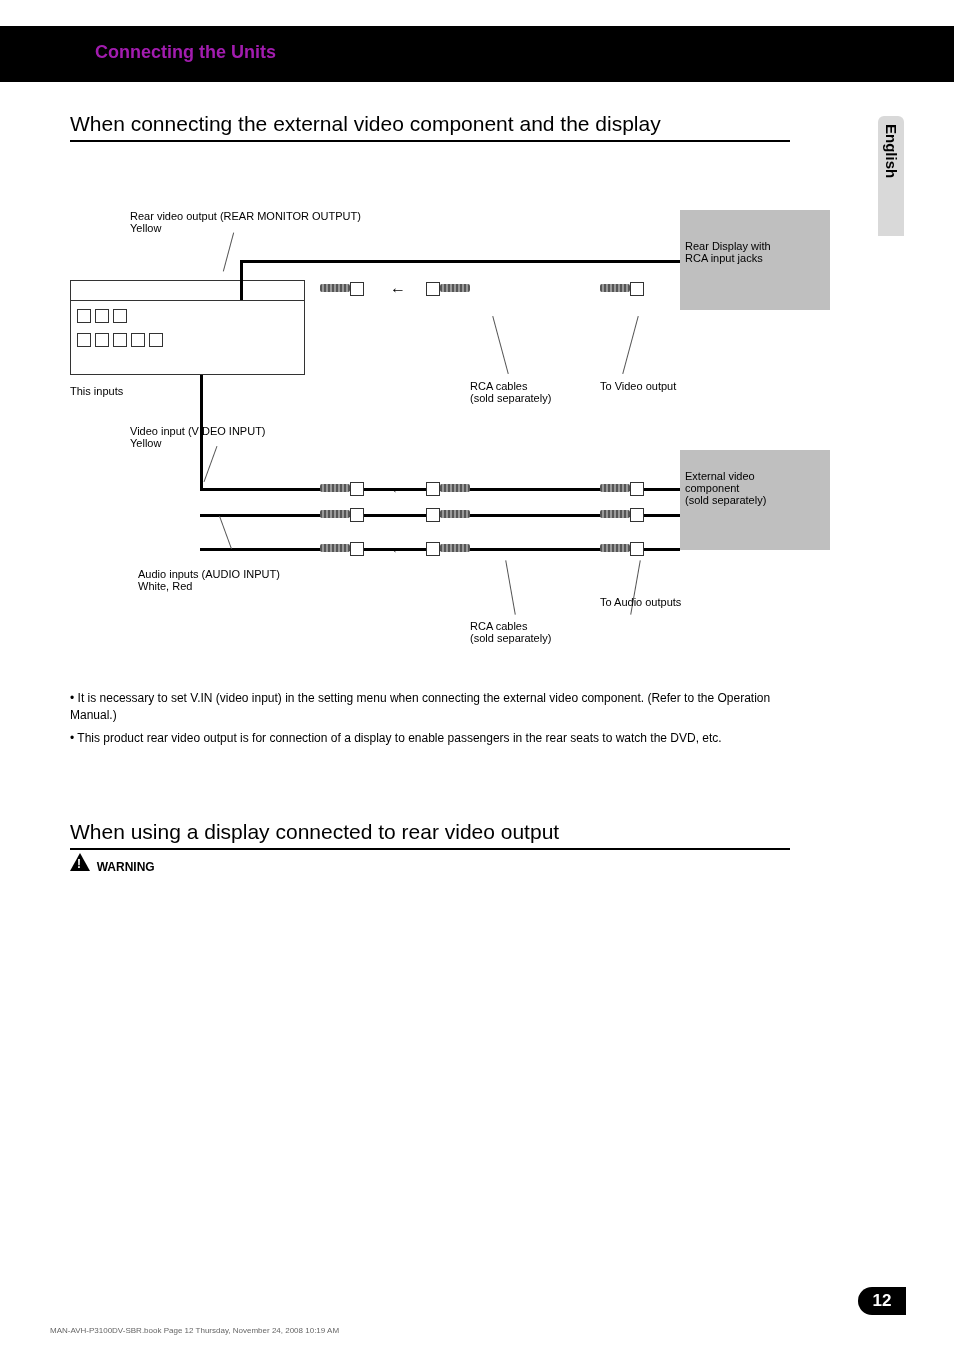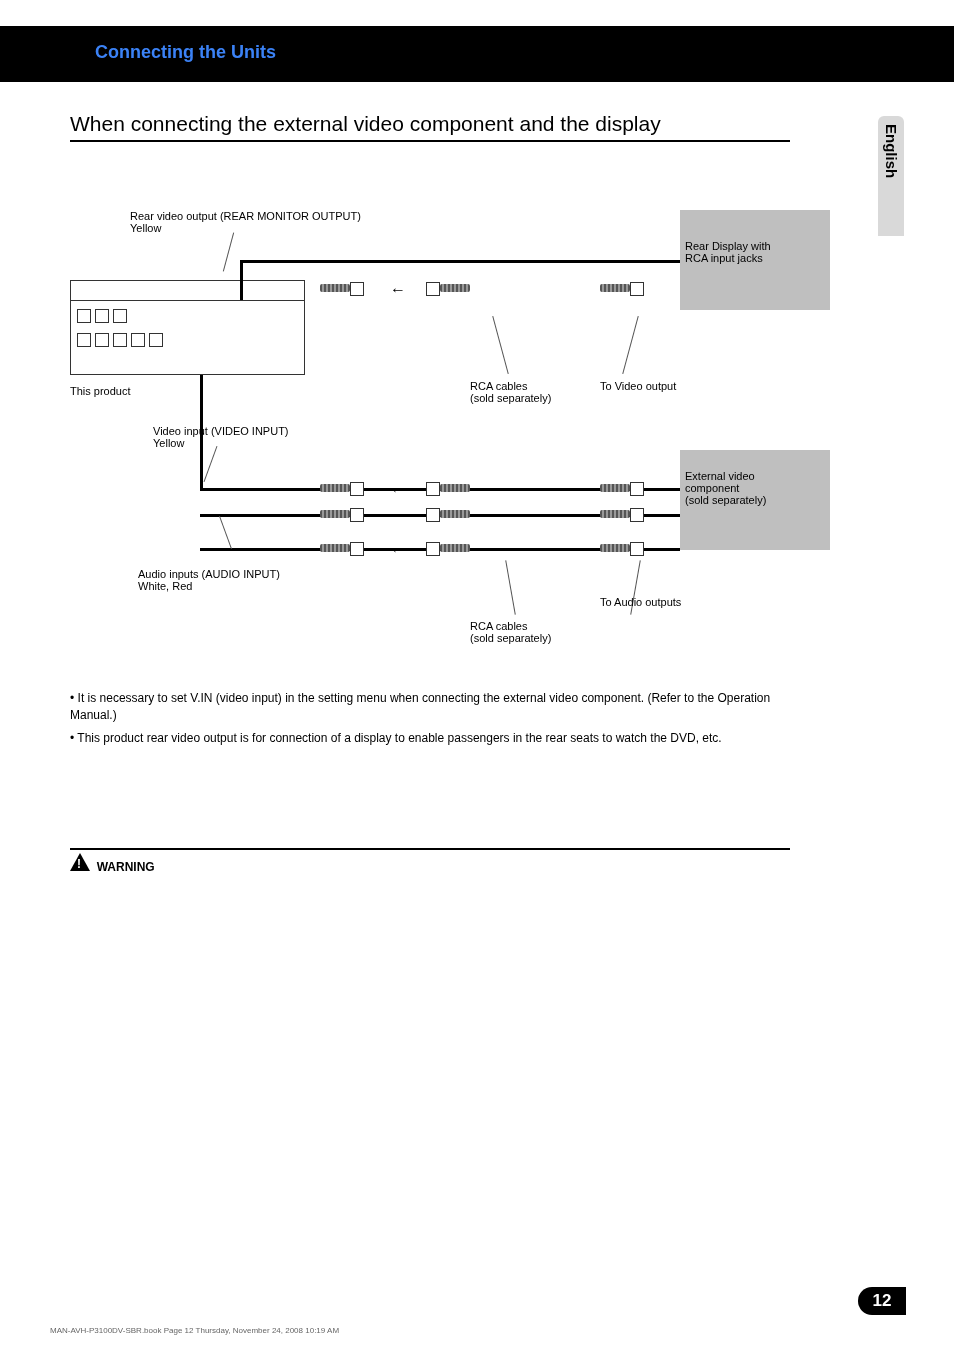--- a/index.html
+++ b/index.html
@@ -35,41 +35,41 @@
   .conn-row { position:absolute; height:14px; }
   .conn-row .seg { position:absolute; }
   .diag-callout-line { position:absolute; width:1px; background:#555; }
 </style>
 </head>
 <body>
 
 <div class="page">
 
   <div class="top-black"></div>
-  <div class="label" style="left:95px; top:42px; color:#3b82f6; font-size:18px; font-weight:bold;">Connecting the Units</div>
+  <div class="label" style="left:95px; top:42px; color:#a21caf; font-size:18px; font-weight:bold;">Connecting the Units</div>
 
   <div class="lang-tab lang-rounded">
     <span class="lang-text">English</span>
   </div>
 
   <div class="section-heading" style="top:112px;">When connecting the external video component and the display</div>
   <div class="underline" style="top:140px;"></div>
 
   <div class="diagram-area">
 
     <div class="unit-top-rail"></div>
     <div class="unit-back">
       <div class="port-row">
         <span class="mini-port"></span><span class="mini-port"></span><span class="mini-port"></span>
       </div>
       <div class="port-row" style="top:30px;">
         <span class="mini-port"></span><span class="mini-port"></span><span class="mini-port"></span><span class="mini-port"></span><span class="mini-port"></span>
       </div>
     </div>
-    <div class="label" style="left:0px; top:215px; font-size:11px;">This product</div>
+    <div class="label" style="left:0px; top:215px; font-size:11px;">This inputs</div>
 
     <div class="dev-box" style="left:610px; top:40px;"></div>
     <div class="label" style="left:615px; top:70px; font-size:11px; white-space:pre-line;">Rear Display with
 RCA input jacks</div>
 
     <div class="dev-box" style="left:610px; top:280px;"></div>
     <div class="label" style="left:615px; top:300px; font-size:11px; white-space:pre-line;">External video
 component
 (sold separately)</div>
 
@@ -106,21 +106,21 @@
     </div>
 
     <div class="conn-row" style="left:250px; top:372px; width:340px;">
       <span class="rca-plug-l seg" style="left:0;"></span>
       <span class="arrow-l seg" style="left:70px; top:-3px;">←</span>
       <span class="rca-plug-r seg" style="left:100px;"></span>
       <span class="rca-plug-l seg" style="left:280px;"></span>
     </div>
 
     <div class="diag-callout-line" style="left:140px; top:275px; height:38px; transform:rotate(20deg);"></div>
-    <div class="label" style="left:60px; top:255px; white-space:pre-line;margin-left:23px;">Video input (VIDEO INPUT)
+    <div class="label" style="left:60px; top:255px; white-space:pre-line;">Video input (VIDEO INPUT)
 Yellow</div>
 
     <div class="diag-callout-line" style="left:155px; top:345px; height:35px; transform:rotate(-20deg);"></div>
     <div class="label" style="left:60px; top:398px; white-space:pre-line;margin-left:8px;">Audio inputs (AUDIO INPUT)
 White, Red</div>
 
     <div class="diag-callout-line" style="left:430px; top:145px; height:60px; transform:rotate(-15deg);"></div>
     <div class="label" style="left:400px; top:210px; white-space:pre-line;">RCA cables
 (sold separately)</div>
 
@@ -136,20 +136,21 @@
 
   </div>
 
   <div class="note" style="top:690px; width:730px;">
     • <span>It is necessary to set V.IN (video input) in the setting menu when connecting the external video component. (Refer to the Operation Manual.)</span>
   </div>
   <div class="note" style="top:730px; width:730px;">
     • <span>This product rear video output is for connection of a display to enable passengers in the rear seats to watch the DVD, etc.</span>
   </div>
 
+  <div class="section-heading" style="top:820px;">When using a display connected to rear video output</div>
   <div class="underline" style="top:848px;"></div>
 
   <div class="note" style="top:853px;">
     <span class="warn-icon"></span>
     &nbsp;<b>WARNING</b>
   </div>
 
   <div class="page-badge">
     <span>12</span>
   </div>

